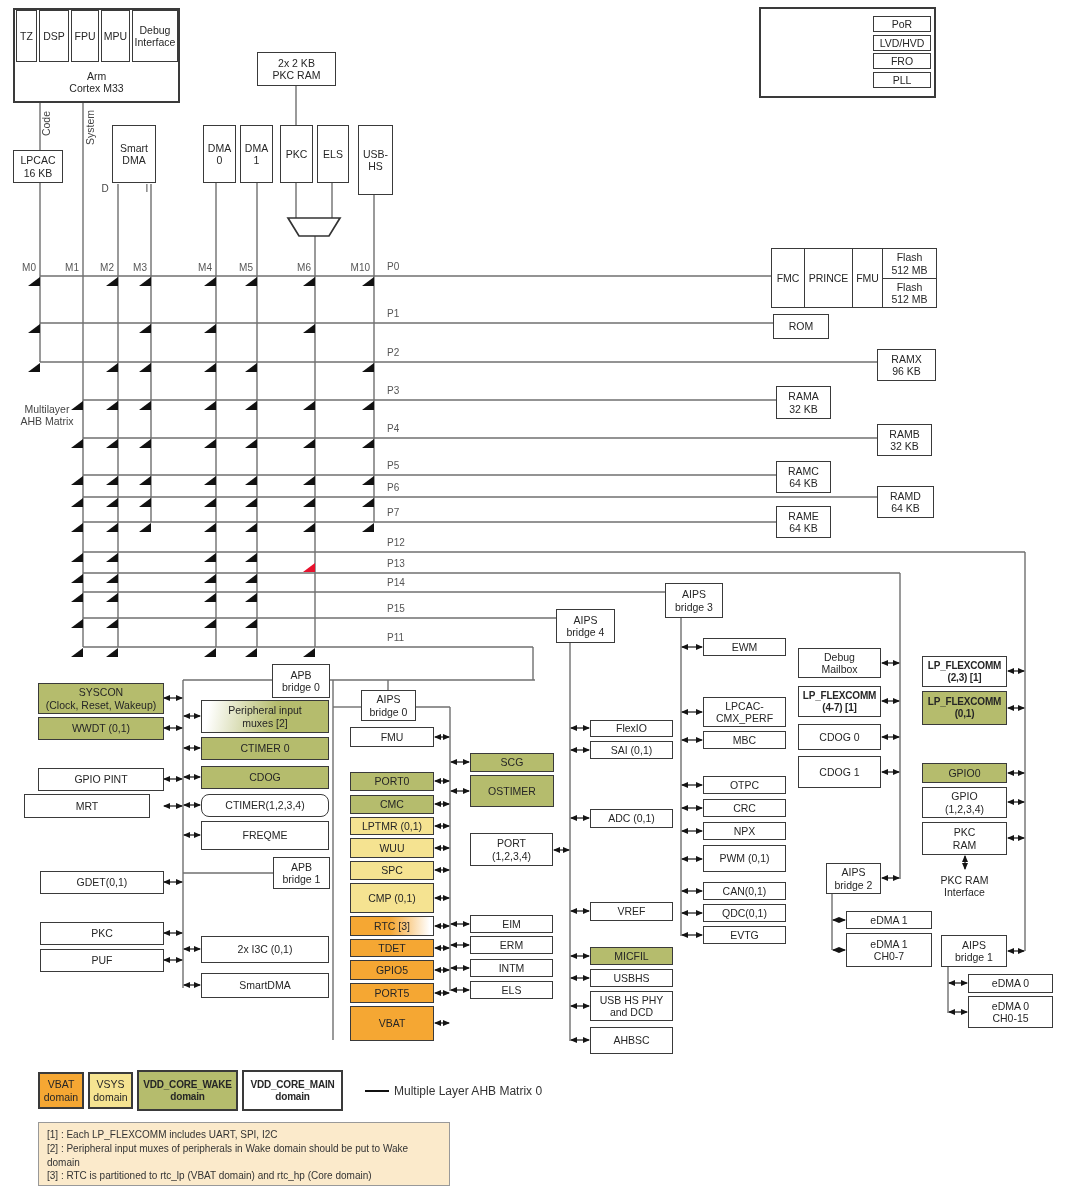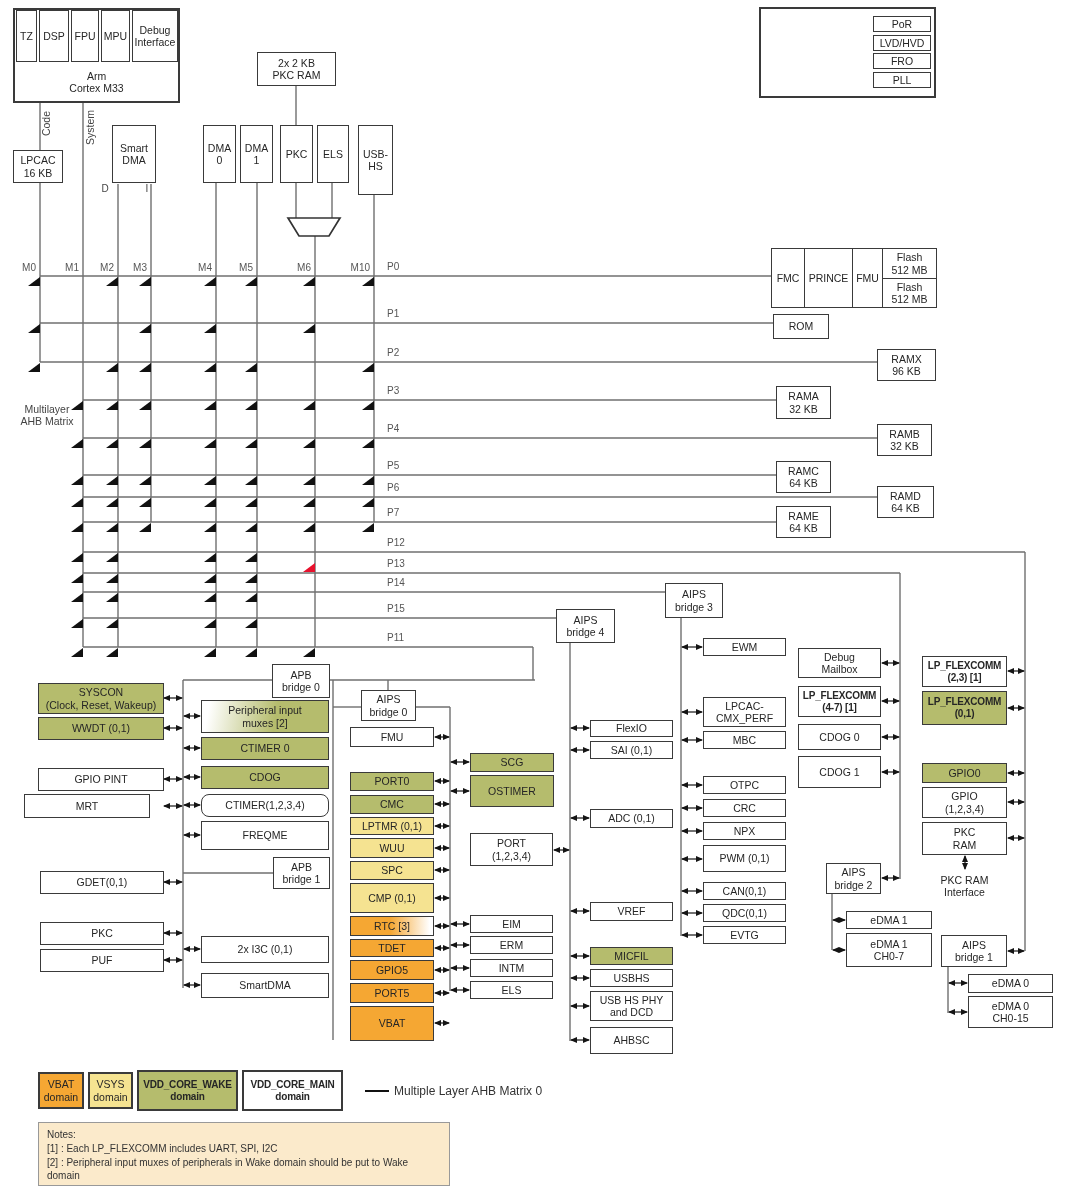--- a/index.html
+++ b/index.html
@@ -409,17 +409,17 @@
 domain</div>
   <div class="bx thick vsys" style="left:88px;top:1072px;width:45px;height:37px;">VSYS
 domain</div>
   <div class="bx thick wake tight" style="left:137px;top:1070px;width:101px;height:41px;">VDD_CORE_WAKE
 domain</div>
   <div class="bx thick tight" style="left:242px;top:1070px;width:101px;height:41px;">VDD_CORE_MAIN
 domain</div>
   <div class="bx nob left" style="left:394px;top:1085px;width:170px;height:13px;font-size:12px;color:#333;">Multiple Layer AHB Matrix 0</div>
 
   <div class="notes" style="left:38px;top:1122px;width:412px;height:64px;">
-    <div>Notes:</div>
     <div>[1] : Each LP_FLEXCOMM  includes UART, SPI, I2C</div>
     <div>[2] : Peripheral input muxes of peripherals in Wake  domain should be put to Wake  domain</div>
+    <div>[3] : RTC is partitioned to rtc_lp (VBAT domain) and rtc_hp (Core domain)</div>
   </div>
 </div>
 
 </body></html>

